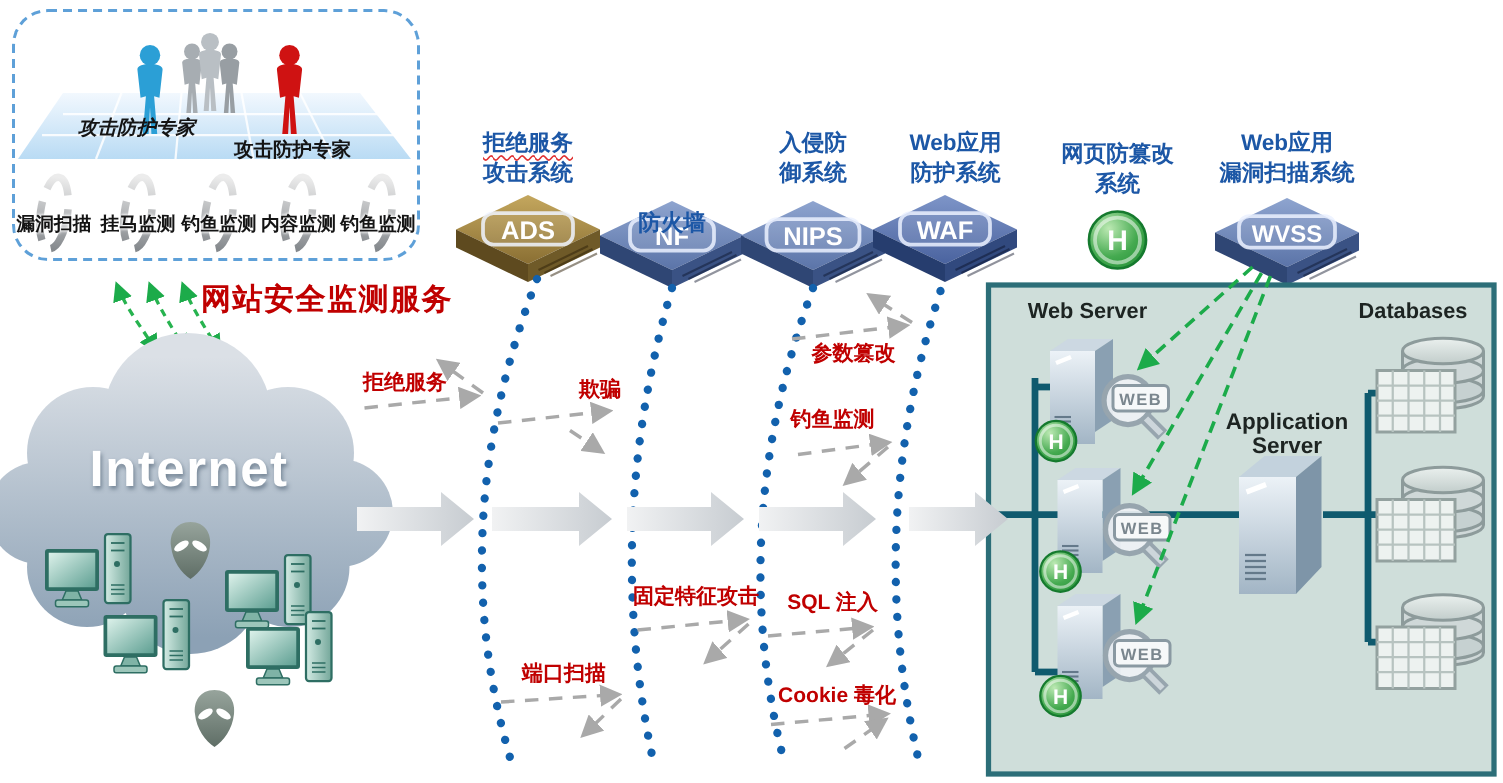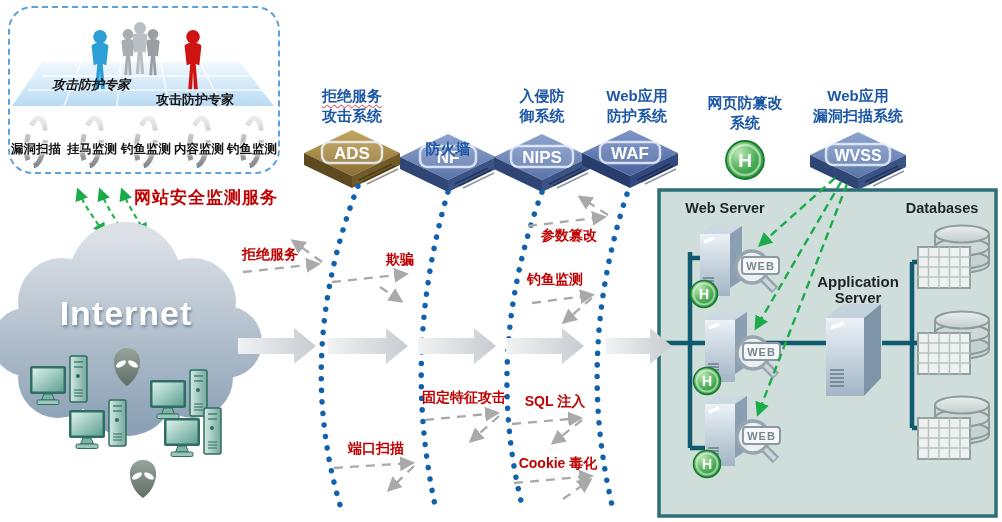--- a/index.html
+++ b/index.html
@@ -5,21 +5,21 @@
   html,body{margin:0;padding:0;background:#fff;}
   .stage{position:relative;width:1002px;height:522px;background:#fff;overflow:hidden;
          font-family:"Liberation Sans","DejaVu Sans",sans-serif;}
   .stage svg{position:absolute;left:0;top:0;}
   .expert-panel{position:absolute;left:8px;top:6px;width:268px;height:164px;
                 border:2px dashed #5ea0d8;border-radius:24px;background:transparent;}
   .lbl{position:absolute;font-weight:bold;text-align:center;}
   .panel-lbl{color:#141414;font-size:13px;white-space:nowrap;}
   .svc-lbl{color:#141414;font-size:12.5px;white-space:nowrap;
            text-shadow:0 0 2px #fff,0 0 2px #fff,0 0 3px #fff;}
-  .monitor-lbl{color:#c00000;font-size:17px;white-space:nowrap;letter-spacing:1px;}
+  .monitor-lbl{color:#c00000;font-size:20px;white-space:nowrap;letter-spacing:1px;}
   .internet-lbl{color:#fff;font-size:34px;letter-spacing:1px;
                 text-shadow:1px 2px 3px rgba(55,75,95,.55);}
   .dev-lbl{color:#1c57a6;font-size:15px;line-height:20px;white-space:nowrap;}
   .wavy{text-decoration:underline;text-decoration-style:wavy;text-decoration-color:#e03131;
         text-decoration-thickness:1px;text-underline-offset:3px;}
   .atk{color:#c00000;font-size:14px;white-space:nowrap;}
   .zone-lbl{color:#1d2422;font-size:14.5px;white-space:nowrap;}
   .zone-lbl-2l{color:#1d2422;font-size:15px;line-height:16px;}
 </style>
 </head>

